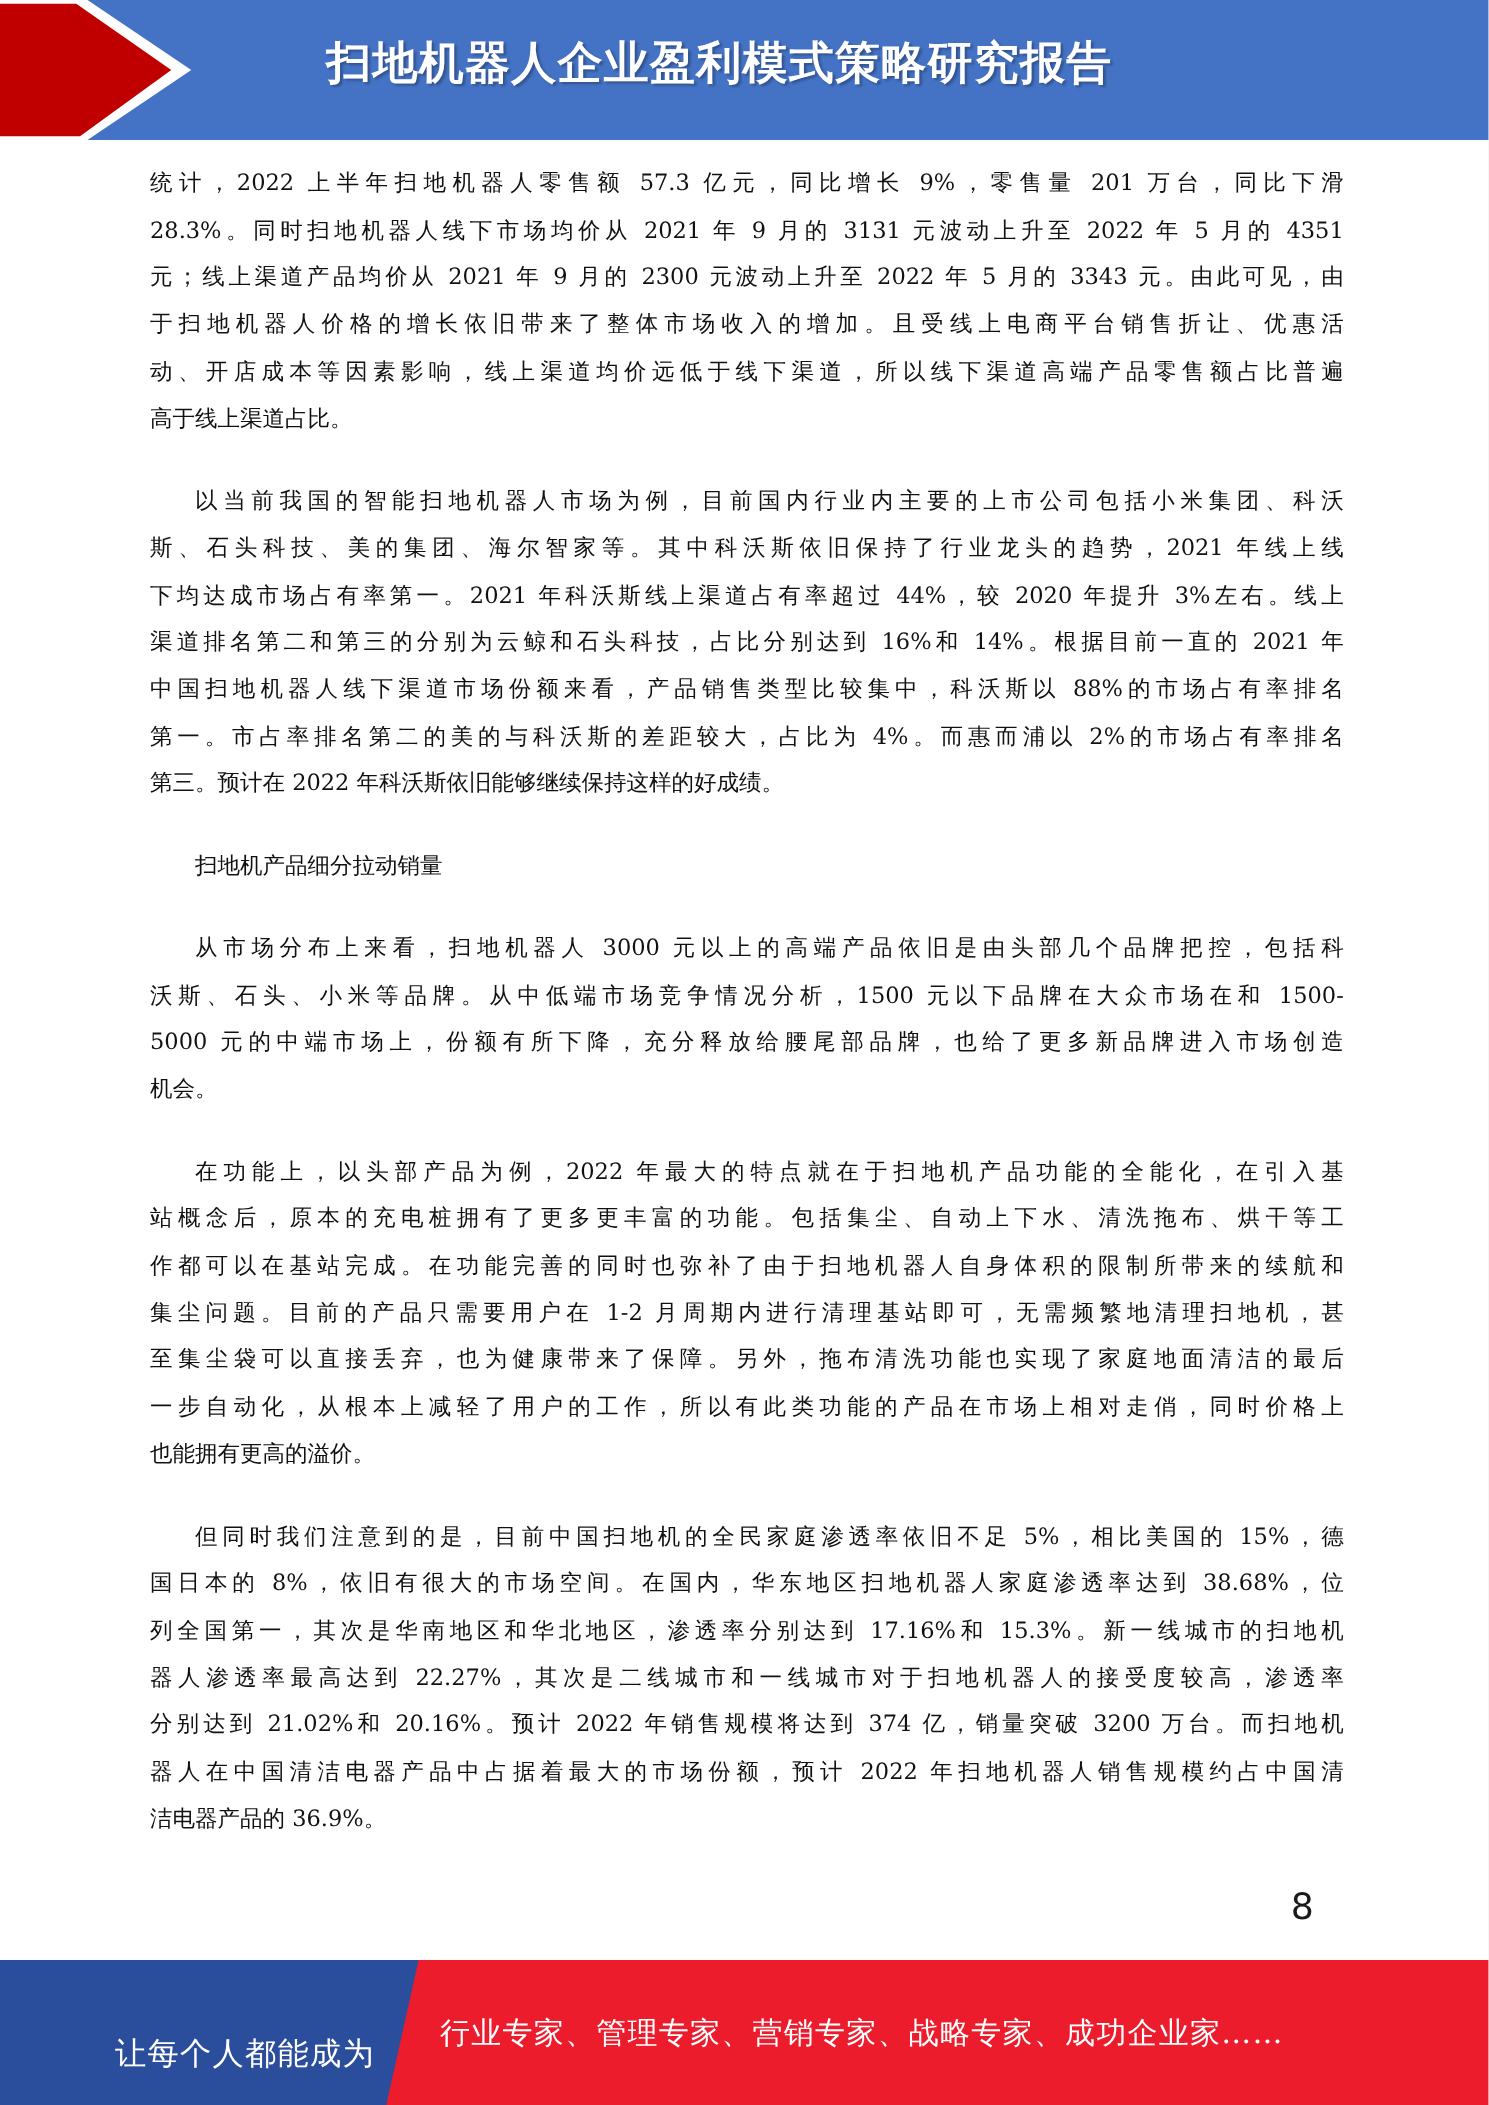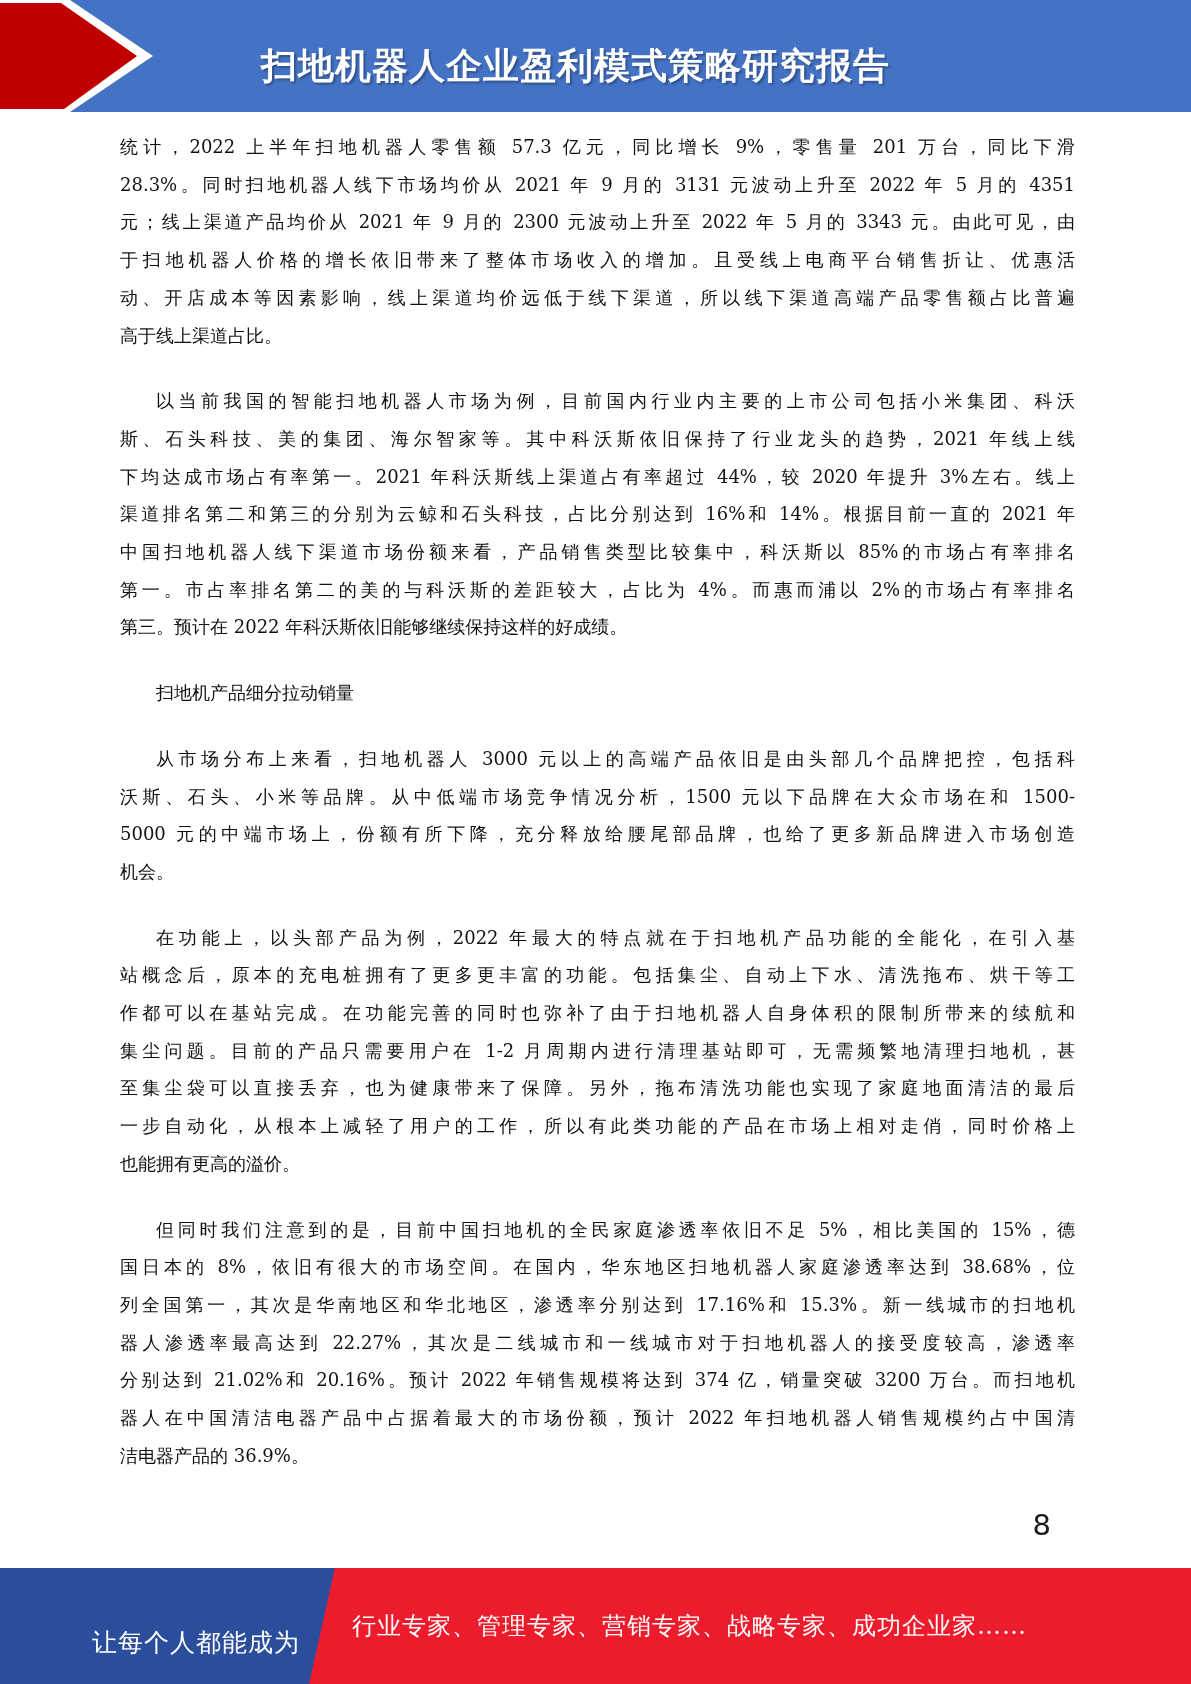--- a/index.html
+++ b/index.html
@@ -8,21 +8,21 @@
     background:#ffffff; overflow:hidden;
     font-family:"DejaVu Serif","Liberation Serif",serif; color:#111;
   }
   
   .hdr {
     position:absolute; top:0; left:0; width:100%; height:112px;
     background:#4472C4;
   }
   .hdr-arrow { position:absolute; left:0; top:0; }
   .hdr-title {
-    margin:16px; position:absolute; left:0; right:40px; top:26px;
+    margin:0; position:absolute; left:0; right:40px; top:26px;
     text-align:center; color:#ffffff; font-size:36px; font-weight:700;
     font-family:"Liberation Sans","DejaVu Sans",sans-serif;
     letter-spacing:1px; text-shadow:2px 2px 2px rgba(0,0,0,0.28);
   }
   
   .main { position:absolute; top:128px; left:120px; width:955px; }
   .para { margin:0 0 28px 0; }
   .line {
     font-size:18px; line-height:37.7px;
     text-align:justify; text-align-last:justify;
@@ -73,21 +73,21 @@
         <div class="line">元；线上渠道产品均价从 2021 年 9 月的 2300 元波动上升至 2022 年 5 月的 3343 元。由此可见，由</div>
         <div class="line">于扫地机器人价格的增长依旧带来了整体市场收入的增加。且受线上电商平台销售折让、优惠活</div>
         <div class="line">动、开店成本等因素影响，线上渠道均价远低于线下渠道，所以线下渠道高端产品零售额占比普遍</div>
         <div class="line last">高于线上渠道占比。</div>
       </div>
       <div class="para indent">
         <div class="line">以当前我国的智能扫地机器人市场为例，目前国内行业内主要的上市公司包括小米集团、科沃</div>
         <div class="line">斯、石头科技、美的集团、海尔智家等。其中科沃斯依旧保持了行业龙头的趋势，2021 年线上线</div>
         <div class="line">下均达成市场占有率第一。2021 年科沃斯线上渠道占有率超过 44%，较 2020 年提升 3%左右。线上</div>
         <div class="line">渠道排名第二和第三的分别为云鲸和石头科技，占比分别达到 16%和 14%。根据目前一直的 2021 年</div>
-        <div class="line">中国扫地机器人线下渠道市场份额来看，产品销售类型比较集中，科沃斯以 85%的市场占有率排名</div>
+        <div class="line">中国扫地机器人线下渠道市场份额来看，产品销售类型比较集中，科沃斯以 88%的市场占有率排名</div>
         <div class="line">第一。市占率排名第二的美的与科沃斯的差距较大，占比为 4%。而惠而浦以 2%的市场占有率排名</div>
         <div class="line last">第三。预计在 2022 年科沃斯依旧能够继续保持这样的好成绩。</div>
       </div>
       <div class="para indent">
         <div class="line last">扫地机产品细分拉动销量</div>
       </div>
       <div class="para indent">
         <div class="line">从市场分布上来看，扫地机器人 3000 元以上的高端产品依旧是由头部几个品牌把控，包括科</div>
         <div class="line">沃斯、石头、小米等品牌。从中低端市场竞争情况分析，1500 元以下品牌在大众市场在和 1500-</div>
         <div class="line">5000 元的中端市场上，份额有所下降，充分释放给腰尾部品牌，也给了更多新品牌进入市场创造</div>

